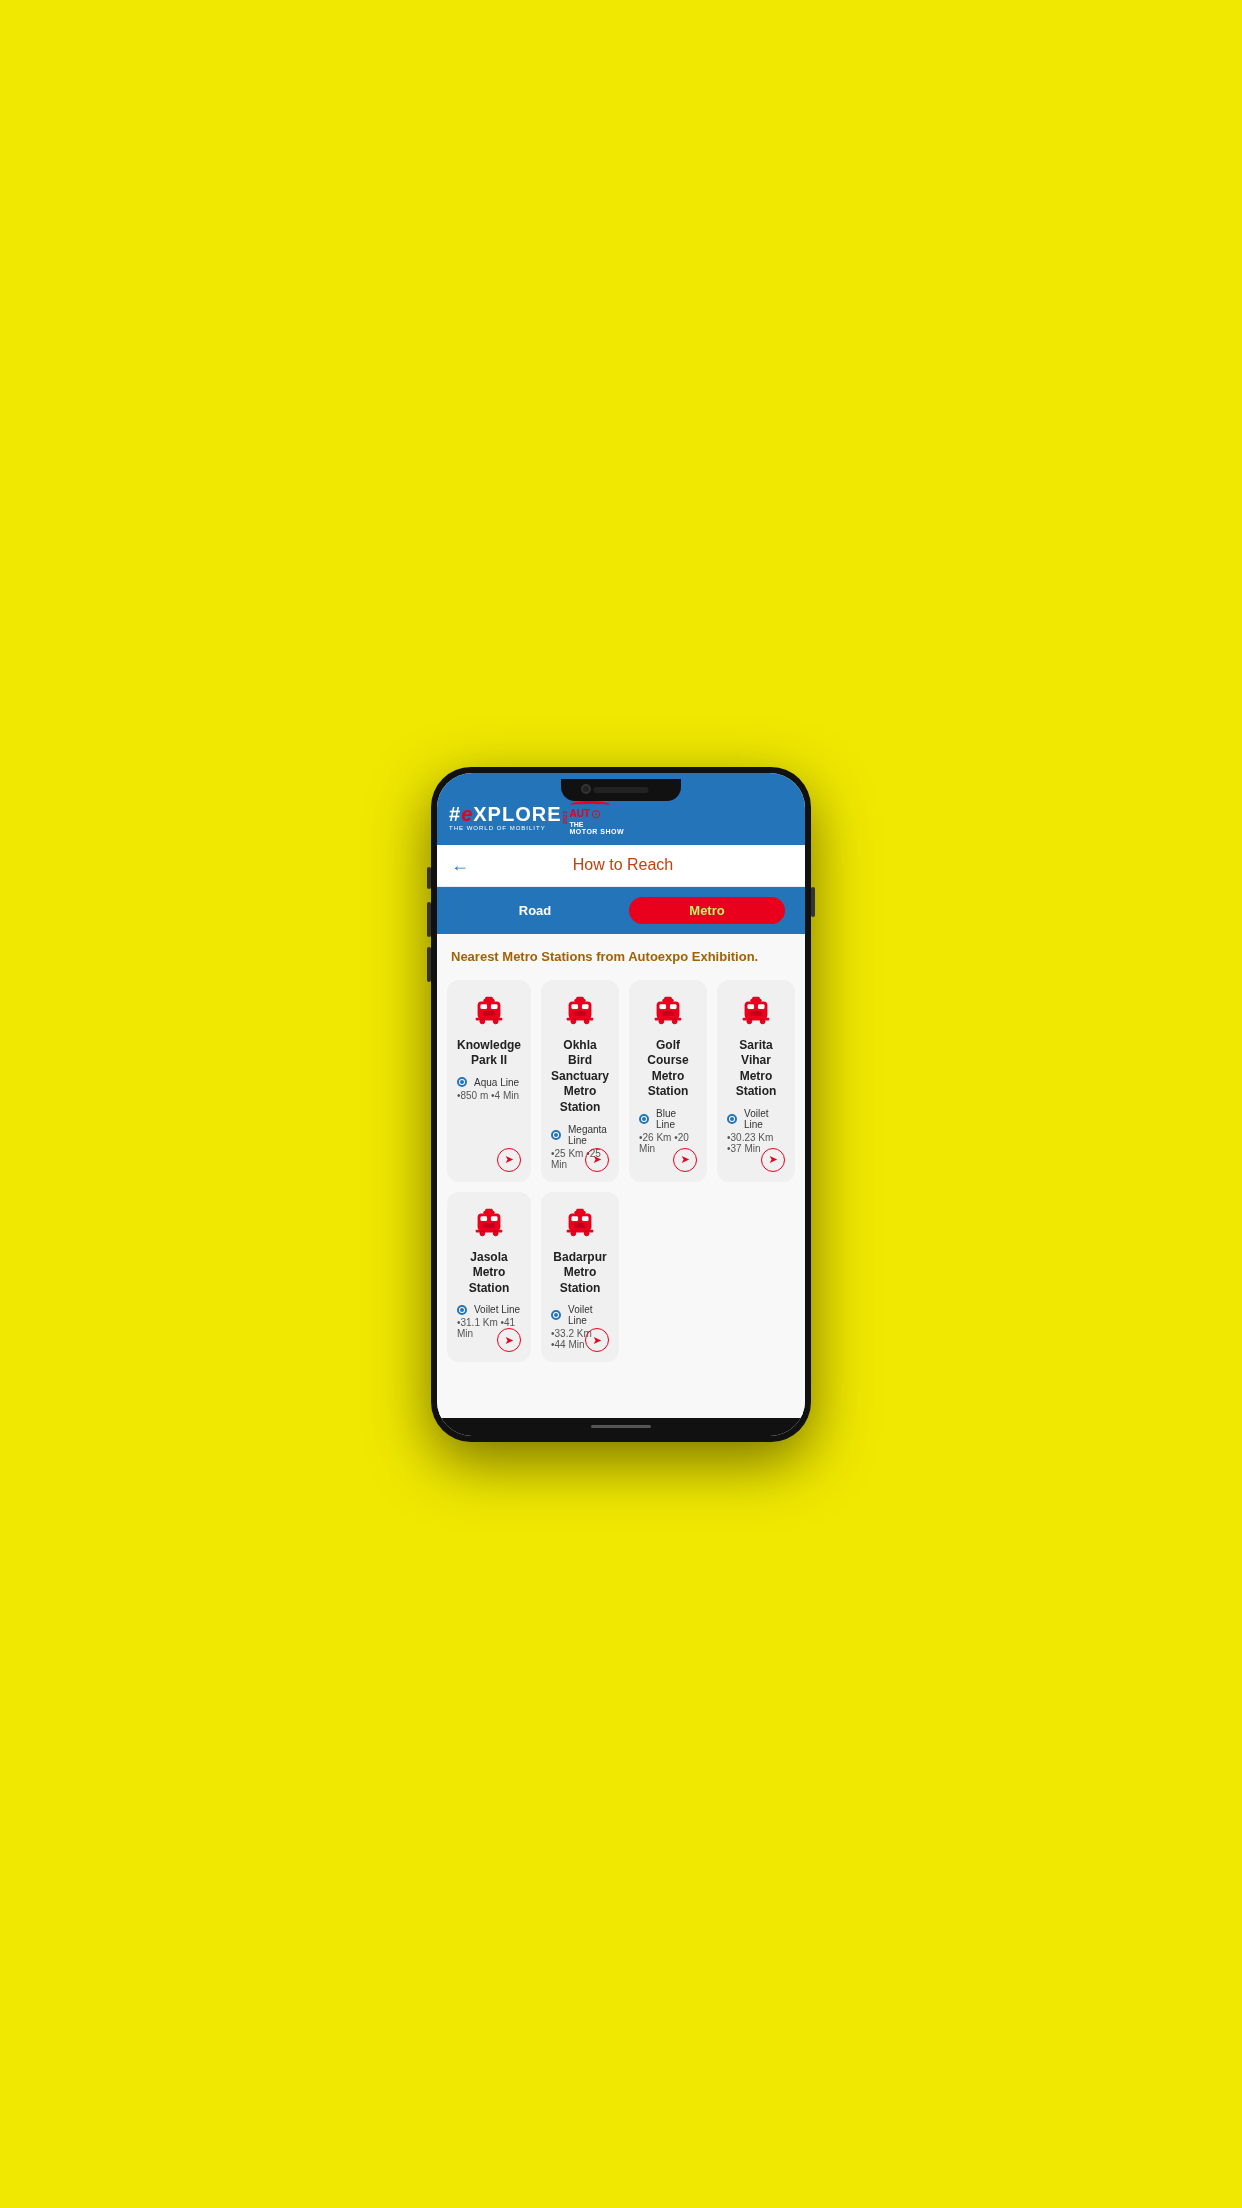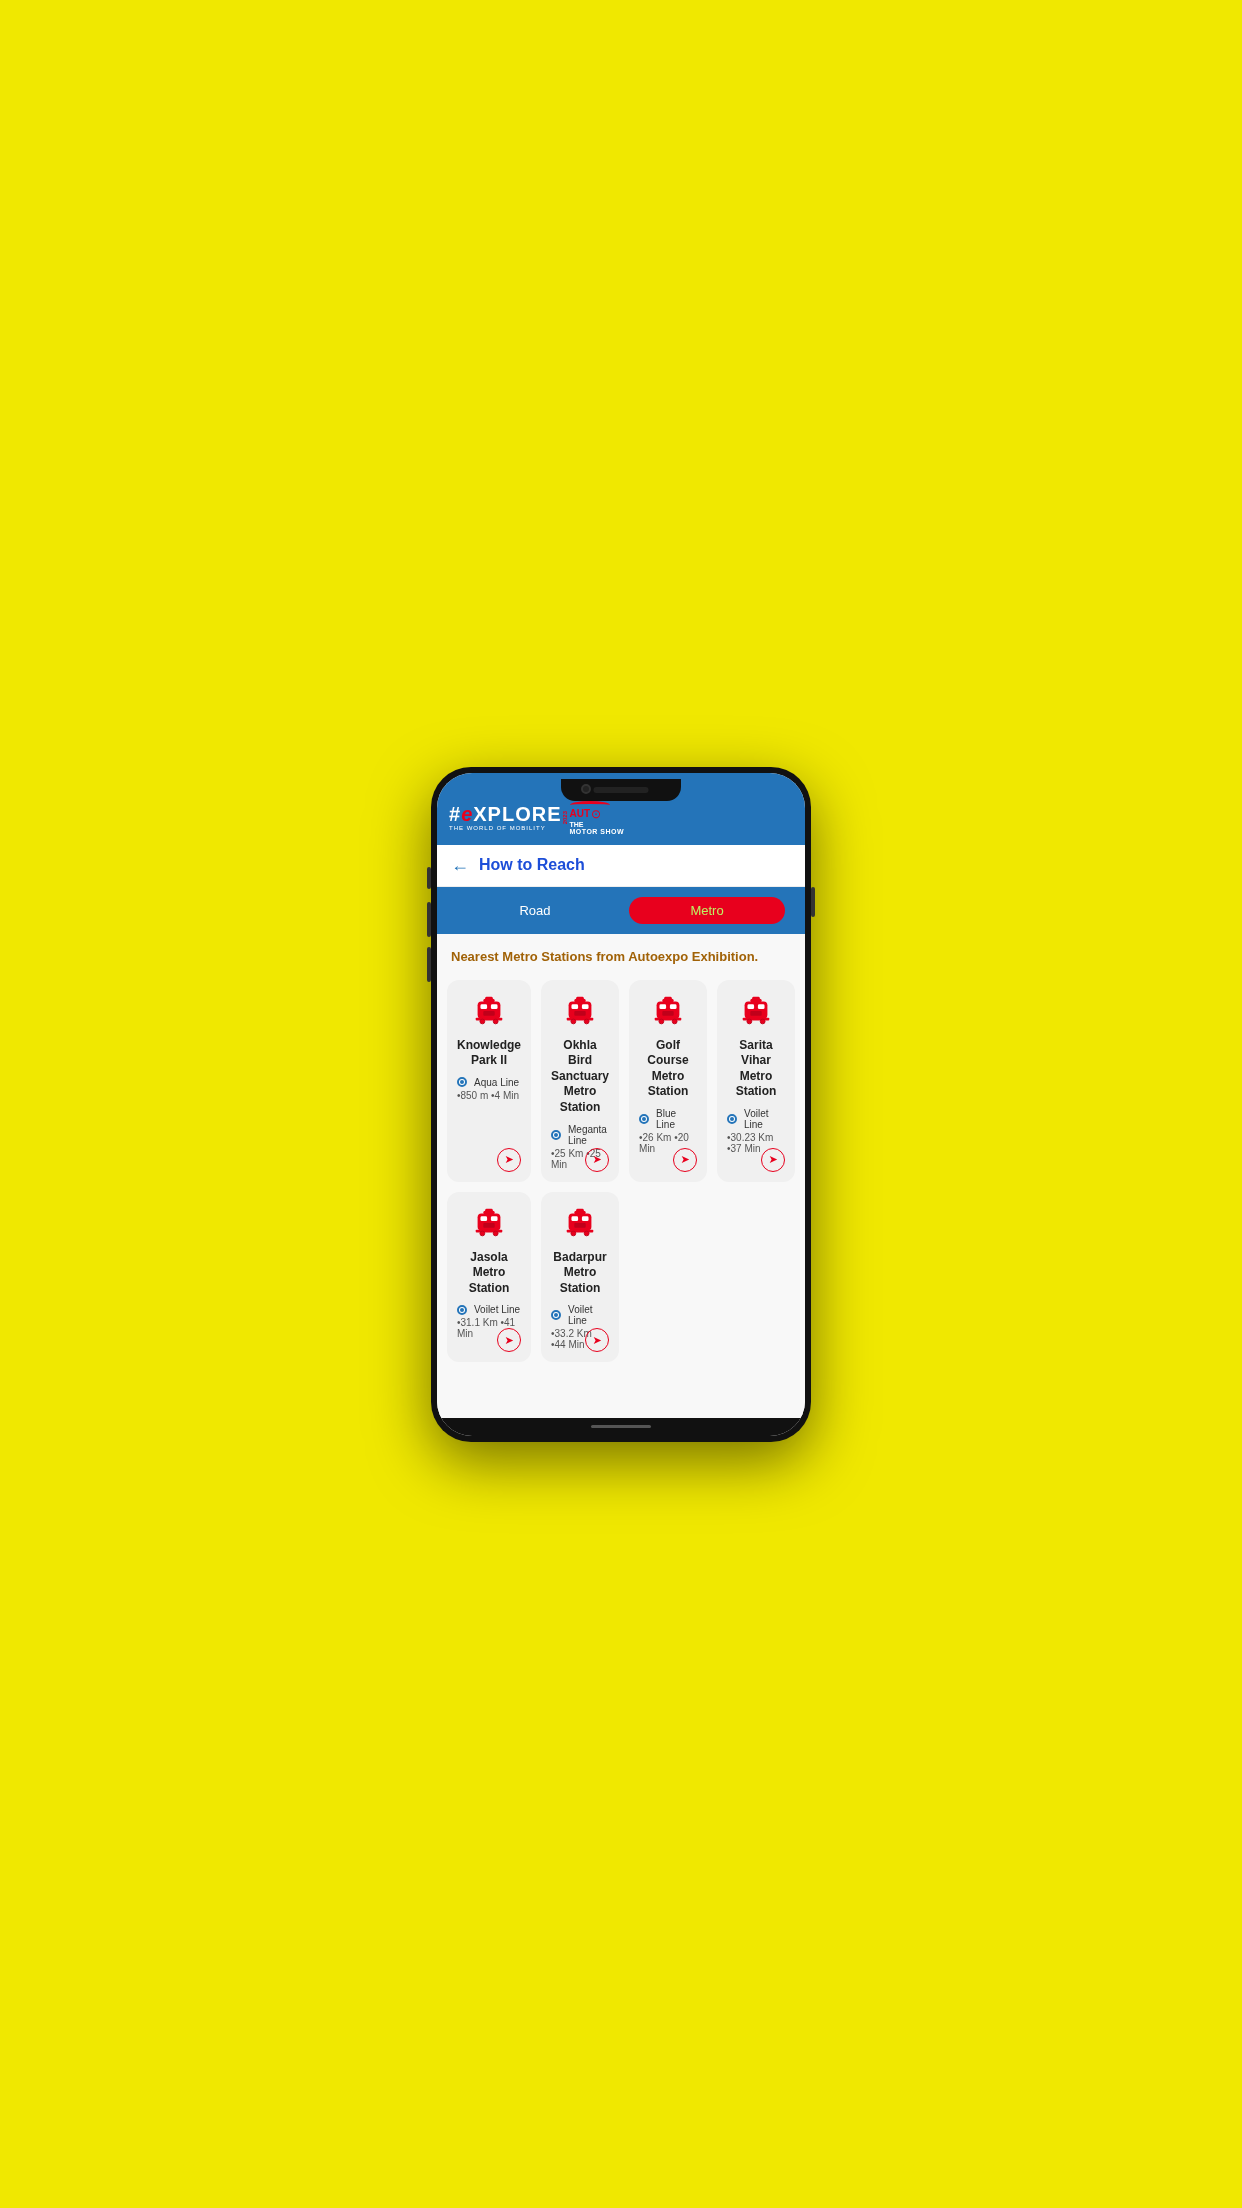--- a/index.html
+++ b/index.html
@@ -116,44 +116,45 @@
 
     .back-btn {
       color: #2474b9;
       font-size: 18px;
       cursor: pointer;
       margin-right: 10px;
     }
 
     .page-title {
       flex: 1;
+      text-align: center;
       font-size: 16px;
-      font-weight: 700;
-      color: #1d4ed8;
+      font-weight: 400;
+      color: #c2410c;
       margin-right: 24px;
     }
 
     
     .tab-bar {
       background: #2474b9;
       display: flex;
       align-items: center;
       padding: 10px 20px;
       gap: 16px;
       flex-shrink: 0;
     }
 
     .tab-item {
       flex: 1;
       text-align: center;
       padding: 6px 12px;
       border-radius: 20px;
       cursor: pointer;
       font-size: 13px;
-      font-weight: 400;
+      font-weight: 700;
     }
 
     .tab-item.active {
       background: #e8001d;
       color: #bef264;
     }
 
     .tab-item.inactive {
       background: transparent;
       color: white;

